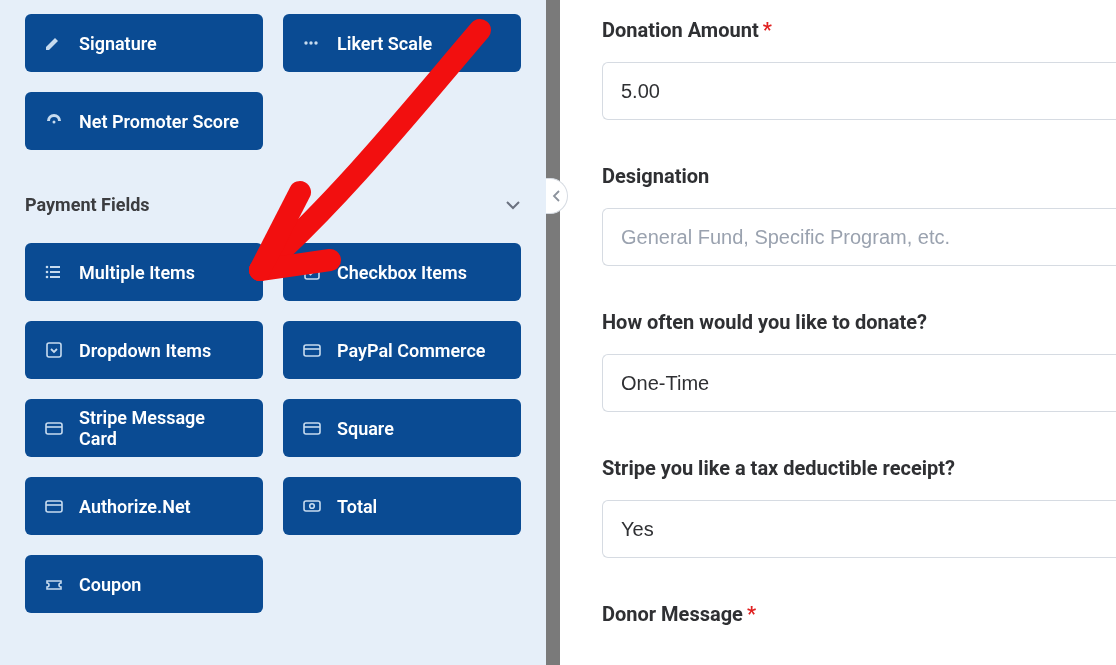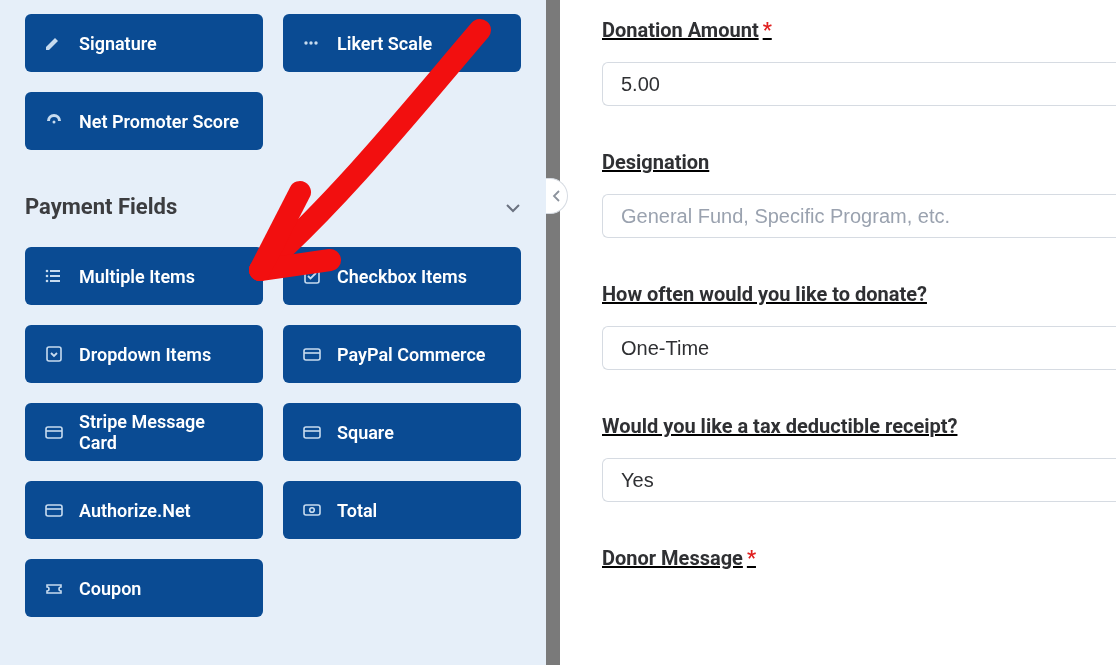--- a/index.html
+++ b/index.html
@@ -61,44 +61,44 @@
       justify-content: center;
       flex-shrink: 0;
       color: #c7dbef;
     }
     .field-btn .icon-slot svg { width: 20px; height: 20px; }
     .section-header {
       display: flex;
       align-items: flex-start;
       justify-content: space-between;
       margin: 44px 0 28px 0;
-      font-size: 22px;
+      font-size: 18px;
       font-weight: 700;
       color: #3c3d40;
       cursor: pointer;
     }
     .section-header svg { width: 16px; height: 12px; }
     .preview {
       flex: 1;
       height: 100%;
       background: #fff;
       padding: 18px 0 0 42px;
     }
-    .form-field { margin-bottom: 44px; text-decoration: underline; }
+    .form-field { margin-bottom: 44px; }
     .form-label {
       display: block;
       font-size: 20px;
       font-weight: 700;
       color: #2f3033;
       margin-bottom: 20px;
     }
     .req { color: #e02020; margin-left: 4px; }
     .form-input {
       width: 100%;
-      height: 44px;
+      height: 58px;
       border: 1px solid #d6dbe2;
       border-right: none;
       border-radius: 6px 0 0 6px;
       padding: 0 18px;
       font-size: 20px;
       font-weight: 500;
       color: #2f3033;
       background: #fff;
     }
     .form-input::placeholder { color: #9aa2af; font-weight: 500; }
@@ -294,18 +294,18 @@
     <path d="M60 270 L 100 192" stroke="#f20f0f" stroke-width="22" fill="none" stroke-linecap="round"></path>
   </svg>
 
 </div>
 
 <div class="preview">
   <div id="form-fields">
       <div class="form-field"><label class="form-label"><span>Donation Amount</span><span class="req">*</span></label><input class="form-input" value="5.00" style=""></div>
       <div class="form-field"><label class="form-label"><span>Designation</span></label><input class="form-input" placeholder="General Fund, Specific Program, etc." style=""></div>
       <div class="form-field"><label class="form-label"><span>How often would you like to donate?</span></label><input class="form-input" value="One-Time" style=""></div>
-      <div class="form-field"><label class="form-label"><span>Would you like a tax deductible receipt?</span></label><input class="form-input" value="Yes" style=""></div>
+      <div class="form-field"><label class="form-label"><span>Stripe you like a tax deductible receipt?</span></label><input class="form-input" value="Yes" style=""></div>
       <div class="form-field">
         <label class="form-label"><span>Donor Message</span><span class="req">*</span></label>
       </div>
     </div>
 </div>
 
 </body></html>

